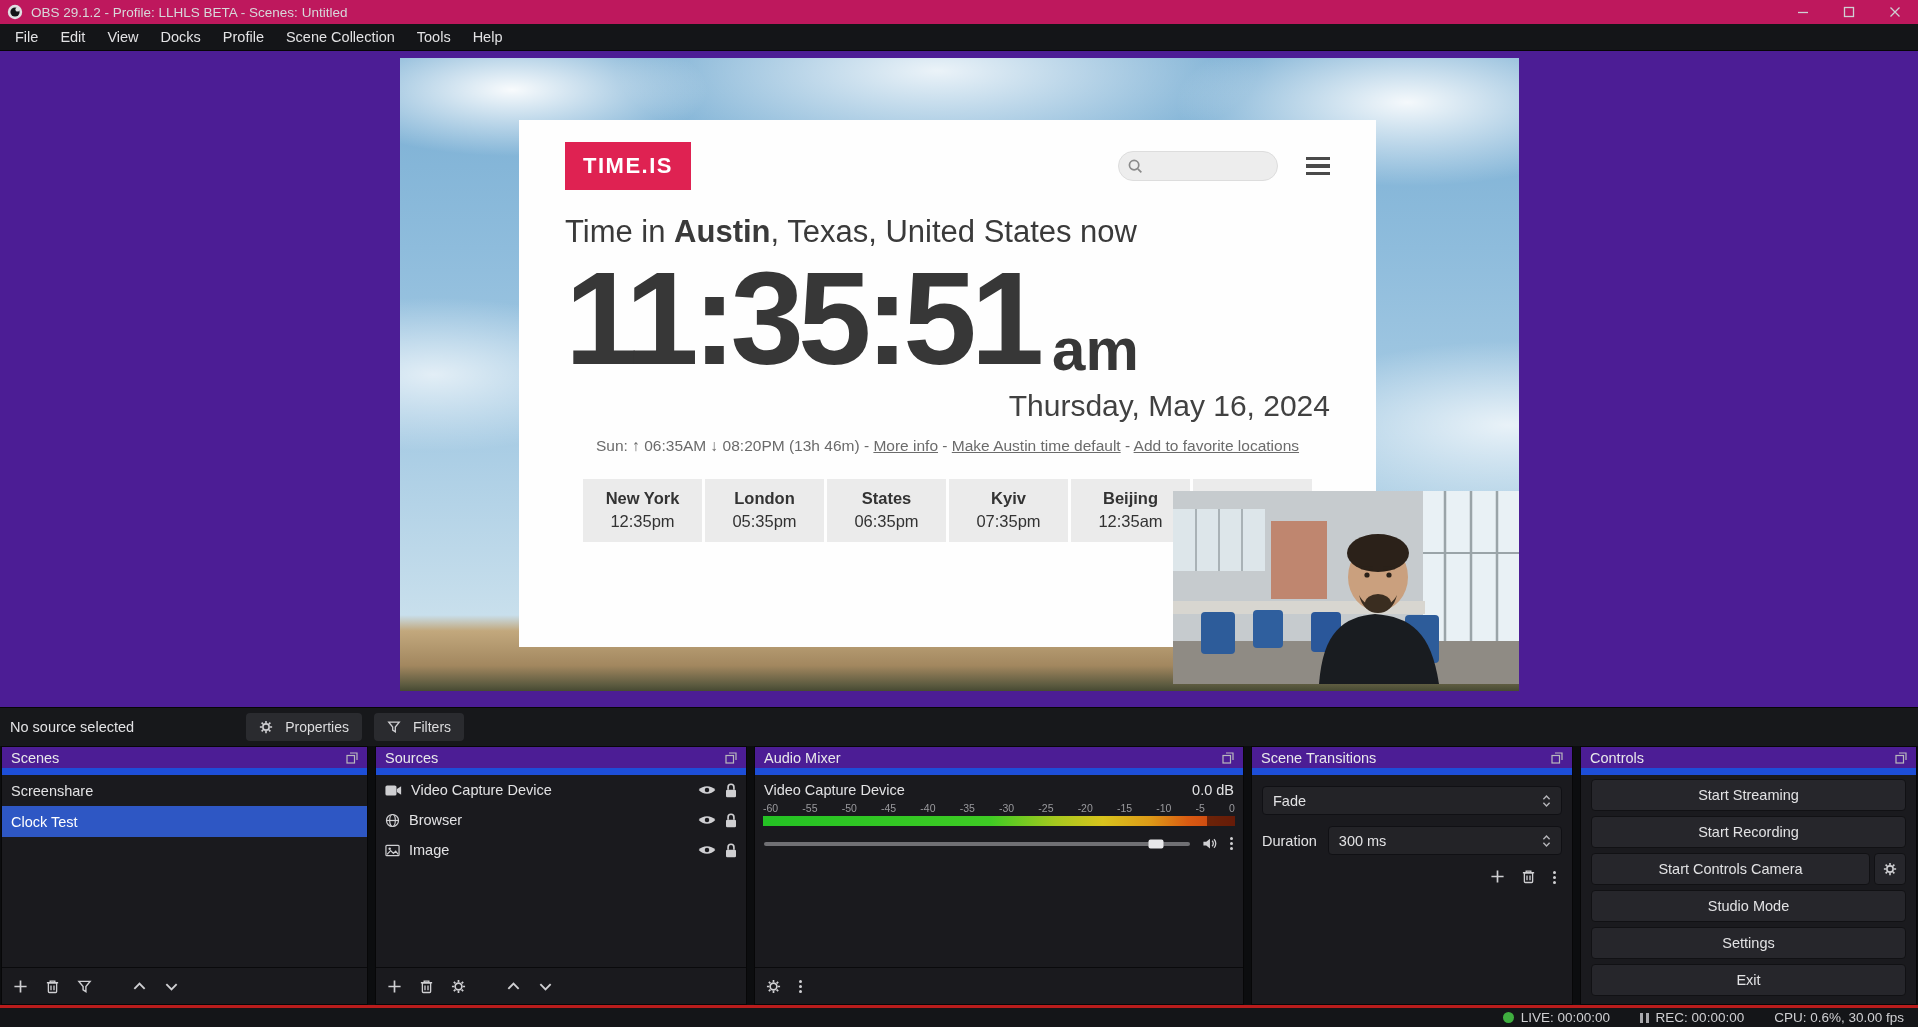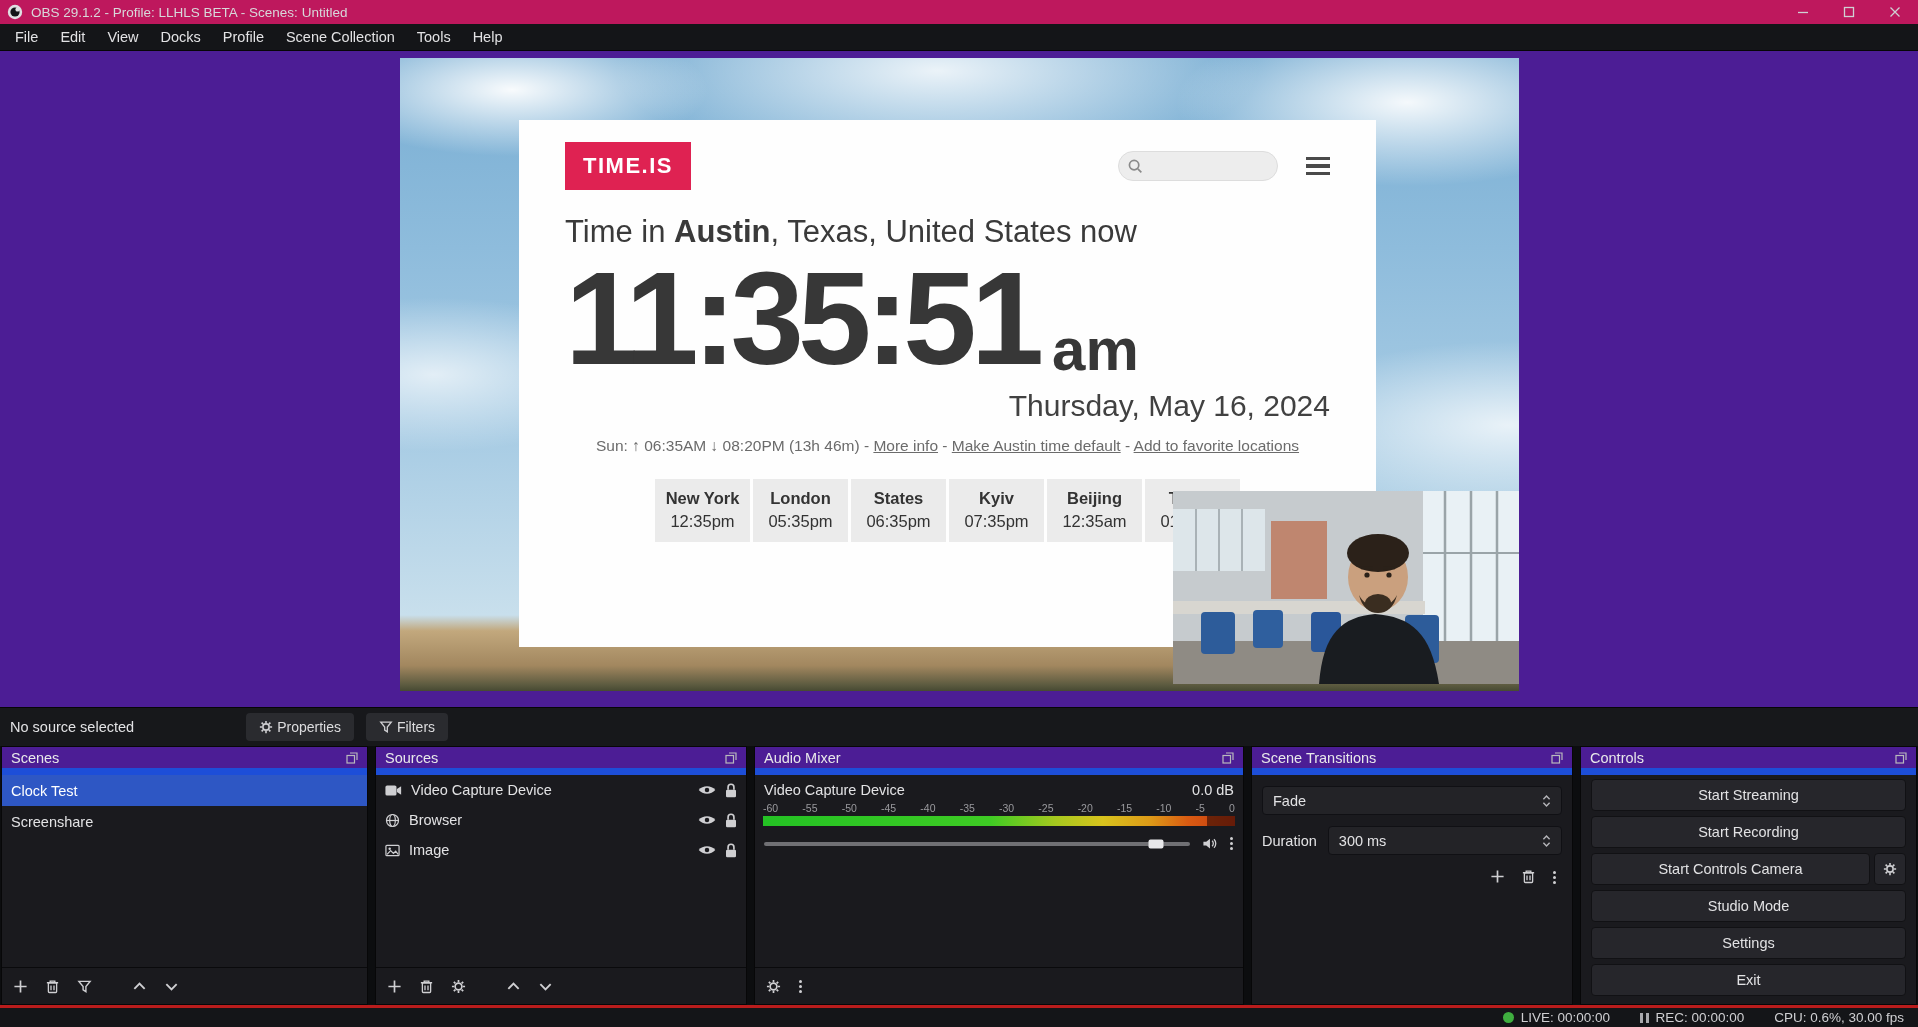--- a/index.html
+++ b/index.html
@@ -37,28 +37,28 @@
   .ti-burger i { display:block; width:24px; height:3.5px; background:#4a4a4a; }
   .ti-heading { margin-top:24px; font-size:31px; color:#3a3a3a; }
   .ti-heading b { font-weight:700; }
   .ti-clock-row { display:flex; align-items:flex-end; margin-top:2px; }
   .ti-clock { font-size:132px; font-weight:700; letter-spacing:-6px; color:#373737; line-height:1.02; }
   .ti-ampm  { font-size:60px; font-weight:700; color:#373737; margin-left:14px; line-height:1.25; }
   .ti-date { text-align:right; font-size:30px; color:#414141; margin-top:2px; }
   .ti-sun { text-align:center; font-size:15.5px; color:#6b6b6b; margin-top:14px; white-space:nowrap; }
   .ti-link { text-decoration:underline; }
   .ti-cities { display:flex; gap:3px; justify-content:center; margin-top:24px; }
-  .ti-city { width:95px; background:#ebebeb; text-align:center; padding:8px 0 9px; font-size:16.5px; color:#333; line-height:1.4; }
+  .ti-city { width:119px; background:#ebebeb; text-align:center; padding:8px 0 9px; font-size:16.5px; color:#333; line-height:1.4; }
   .ti-city .n { font-weight:700; }
 
   .webcam { position:absolute; right:0; bottom:7px; width:346px; height:193px; }
 
   
   .source-toolbar { height:39px; background:#17181b; display:flex; align-items:center; padding:0 10px; gap:12px; border-top:1px solid #060607; font-size:14.5px; }
-  .tool-btn { display:flex; gap:4px; align-items:center; background:#2a2b2f; border-radius:4px; padding:6px 13px; font-size:14px; color:#dcdcde; }
+  .tool-btn { display:flex; gap:12px; align-items:center; background:#2a2b2f; border-radius:4px; padding:6px 13px; font-size:14px; color:#dcdcde; }
   .tool-btn.first { margin-left:100px; }
 
   
   .panels { height:259px; display:flex; gap:7px; padding:0 1px; background:#0c0d0f; }
   .panel { background:#1a1a1e; border:1px solid #070708; display:flex; flex-direction:column; }
   .p-scenes { width:367px; } .p-sources { width:372px; } .p-audio { width:490px; } .p-trans { width:322px; } .p-controls { flex:1; }
   .panel-header { height:28px; background:#4c1d95; display:flex; align-items:center; justify-content:space-between; padding:0 9px; font-size:14.5px; color:#e8e8ea; border-bottom:7px solid #1d4ed8; flex:none; }
   .panel-body { flex:1; position:relative; overflow:hidden; }
   .panel-toolbar { height:37px; border-top:1px solid #0a0a0c; display:flex; align-items:center; gap:17px; padding:0 11px; flex:none; }
   .tb-sep { width:6px; }
@@ -255,22 +255,22 @@
     <div class="panel-header">
       <span>Scenes</span>
       <span>
         <svg width="12" height="12" viewBox="0 0 12 12">
             <rect x="1" y="3.5" width="7.5" height="7.5" fill="none" stroke="#b9b9bd" stroke-width="1.2"></rect>
             <path d="M4 1h7v7" fill="none" stroke="#b9b9bd" stroke-width="1.2"></path>
           </svg>
       </span>
     </div>
     <div class="panel-body">
+      <div class="scene-row">Screenshare</div>
       <div class="scene-row selected">Clock Test</div>
-      <div class="scene-row">Screenshare</div>
     </div>
     <div class="panel-toolbar">
       <span>
           <svg width="15" height="15" viewBox="0 0 16 16">
             <path d="M8 1.5v13M1.5 8h13" stroke="#cfcfd2" stroke-width="1.8"></path>
           </svg>
         </span>
       <span>
           <svg width="15" height="15" viewBox="0 0 16 16">
             <g stroke="#cfcfd2" stroke-width="1.4" fill="none">

